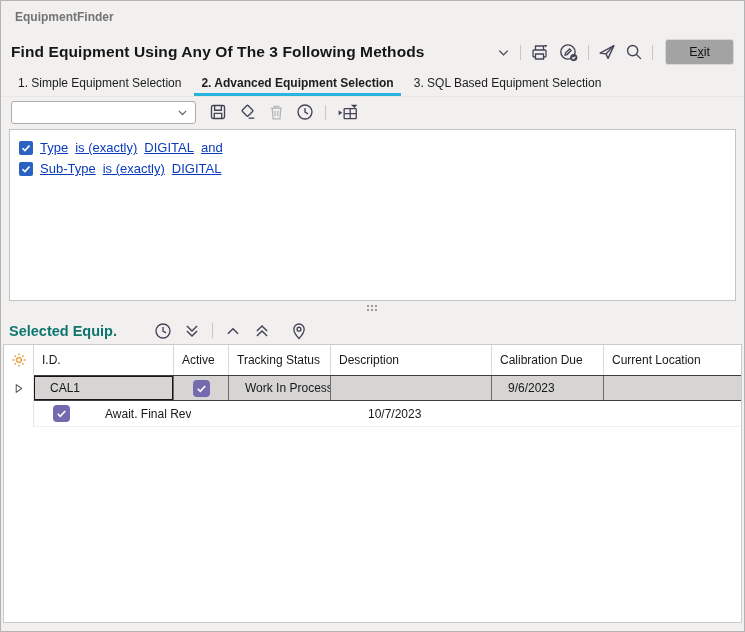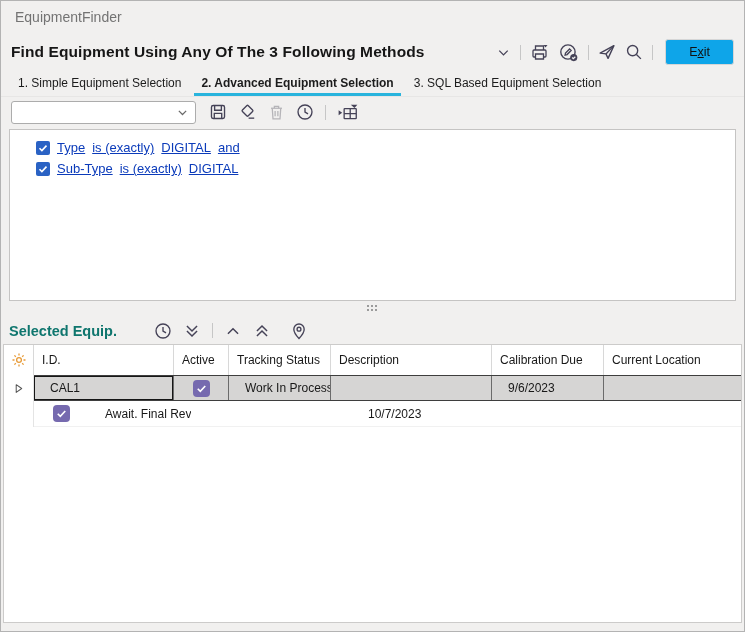--- a/index.html
+++ b/index.html
@@ -7,30 +7,30 @@
   body { font-family:"Liberation Sans", sans-serif; background:#cfcfcf; }
 
   .window {
     width:745px; height:632px; background:#f1f0ef;
     border:1px solid #b3b3b3; display:flex; flex-direction:column;
     overflow:hidden; position:relative;
   }
 
   
   .titlebar { height:32px; flex:none; display:flex; align-items:center; padding-left:14px; }
-  .titlebar-text { color:#737373; font-size:14px; }
+  .titlebar-text { color:#737373; font-size:12px;font-weight:bold; }
 
   
   .headerbar { height:38px; flex:none; display:flex; align-items:center; padding:0 10px 0 10px; }
   .page-title { font-weight:bold; font-size:15.5px; color:#161616; flex:1; letter-spacing:0.1px; }
   .hicons { display:flex; align-items:center; gap:9px; color:#454257; }
   .icon-btn { display:flex; align-items:center; justify-content:center; cursor:default; }
   .vsep { width:1px; height:15px; background:#c6c6c6; }
   .exit-btn {
-    background:#0ea5e9; border:1px solid #d6d6d6; border-radius:3px;
+    background:#a3a3a3; border:1px solid #d6d6d6; border-radius:3px;
     padding:5px 23px; font-size:12.5px; color:#111; margin-left:3px;
   }
   .exit-btn .mn { text-decoration:underline; }
 
   
   .tabs { flex:none; height:26px; display:flex; align-items:stretch; padding:0 10px; gap:6px; border-bottom:1px solid #e7e6e5; }
   .tab { font-size:12px; color:#1c1c1c; padding:5px 7px 0 7px; border-bottom:3px solid transparent; white-space:nowrap; }
   .tab.active { border-bottom-color:var(--accent); font-weight:bold; }
 
   
@@ -38,21 +38,21 @@
   .combo {
     width:185px; height:23px; background:#fff; border:1px solid #acacac; border-radius:3px;
     display:flex; align-items:center; padding:0 6px; margin-right:2px;
   }
   .combo-value { flex:1; font-size:12px; color:#222; }
   .disabled { color:#b5b4b8; }
 
   
   .cond-panel {
     flex:none; height:172px; margin:2px 8px 0 8px; background:#fff;
-    border:1px solid #c5c4c3; padding:7px 26px; overflow:hidden;
+    border:1px solid #c5c4c3; padding:7px 9px; overflow:hidden;
   }
   .cond-row { display:flex; align-items:center; gap:7px; height:21px; font-size:13px; }
   .cbx {
     width:14px; height:14px; border-radius:2px; background:#2a62c4; flex:none;
     display:flex; align-items:center; justify-content:center;
   }
   .cbx svg { display:block; }
   .cond-part { color:var(--link); text-decoration:underline; white-space:nowrap; }
   .add-cond { color:var(--link); font-size:13px; margin-top:3px; white-space:nowrap; }
 

